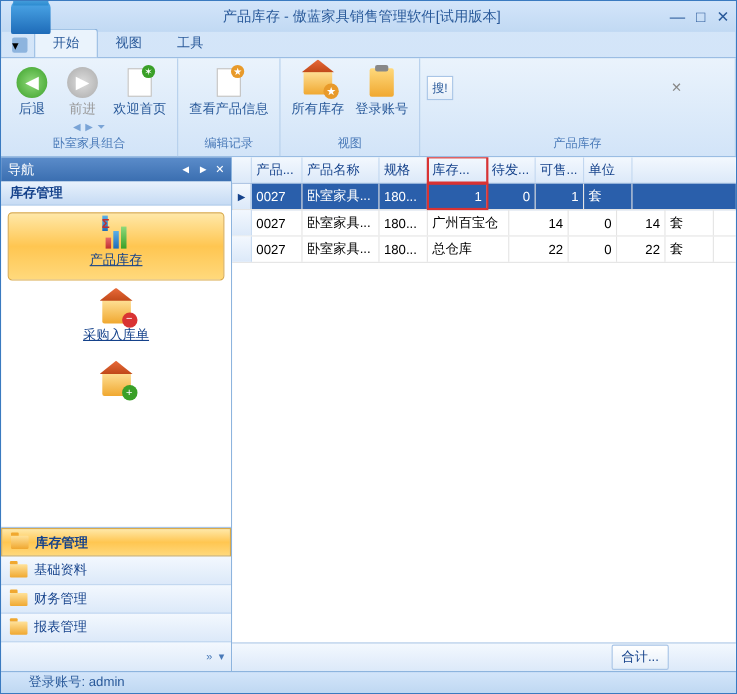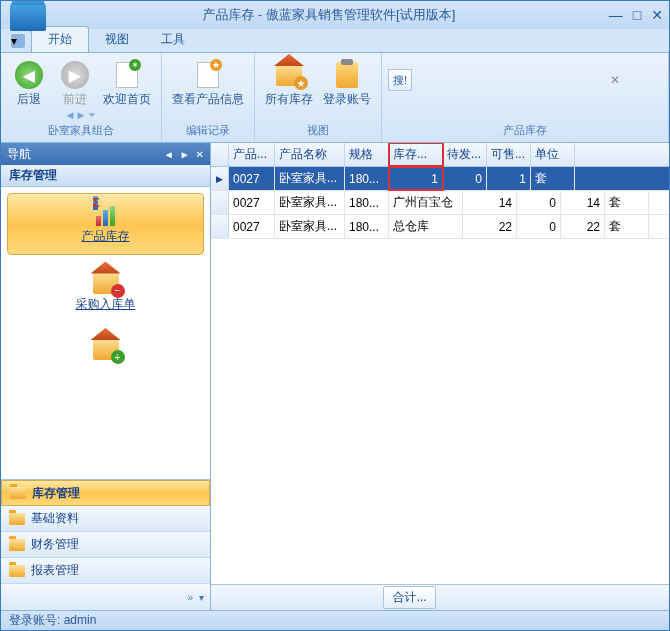--- a/index.html
+++ b/index.html
@@ -62,24 +62,24 @@
 .grid-header .row-ind { width: 18px; background: linear-gradient(#f3f8fe, #dce9f9); border-right: 1px solid #c2d7f0; }
 .th .sort { font-size: 8px; margin-left: 2px; color: #4a7ab8; }
 .th.hl { outline: 2px solid #d93333; outline-offset: -1px; z-index: 1; }
 .grid-body { flex: 1; }
 .grid-row { display: flex; height: 24px; border-bottom: 1px solid #e4e4e4; }
 .grid-row.selected { background: #2a5fab; color: #fff; }
 .grid-row.selected .td.hl { outline: 2px solid #d93333; outline-offset: -1px; position: relative; }
 .grid-row .row-ind { width: 18px; background: linear-gradient(#f3f8fe, #dce9f9); border-right: 1px solid #c2d7f0; display: flex; align-items: center; justify-content: center; color: #15428b; font-size: 9px; }
 .grid-row .td { border-right: 1px solid #e4e4e4; padding: 0 4px; display: flex; align-items: center; overflow: hidden; white-space: nowrap; }
 .grid-row .td.num { justify-content: flex-end; }
-.grid-footer { height: 26px; border-top: 1px solid #a9c5e6; display: flex; align-items: center; justify-content: center; padding-right: 61px; background: linear-gradient(#f3f8fe, #dce9f9); }
+.grid-footer { height: 26px; border-top: 1px solid #a9c5e6; display: flex; align-items: center; justify-content: flex-end; padding-right: 61px; background: linear-gradient(#f3f8fe, #dce9f9); }
 .sum-btn { padding: 2px 8px; border: 1px solid #a9c5e6; background: linear-gradient(#fff,#e4eef9); color: #15428b; cursor: pointer; border-radius: 2px; }
 
-.statusbar { height: 20px; background: linear-gradient(#d3e5fa, #bfd8f2); border-top: 1px solid #8db4de; display: flex; align-items: center; padding: 0 8px; color: #2a5a9a; }
+.statusbar { height: 20px; background: linear-gradient(#d3e5fa, #bfd8f2); border-top: 1px solid #8db4de; display: flex; align-items: center; padding: 0 25px; color: #2a5a9a; }
 
 
 .c0{width:46px}.c1{width:70px}.c2{width:44px}.c3{width:74px}.c4{width:54px}.c5{width:44px}.c6{width:44px}.c7{width:44px}
 
 
 .circle-back{width:28px;height:28px;border-radius:50%;background:radial-gradient(#8fd97a,#3aa028);display:flex;align-items:center;justify-content:center;color:#fff;font-size:16px}
 .circle-back.gray{background:radial-gradient(#ddd,#aaa)}
 .house{width:26px;height:22px;background:linear-gradient(#ffe29a,#f0a830);position:relative;border-radius:2px}
 .house:before{content:"";position:absolute;top:-10px;left:-2px;right:-2px;height:12px;background:linear-gradient(#e86a3a,#c04818);clip-path:polygon(50% 0,100% 100%,0 100%)}
 .house .overlay{position:absolute;bottom:-4px;right:-6px;width:14px;height:14px;border-radius:50%;display:flex;align-items:center;justify-content:center;font-size:10px;color:#fff}

